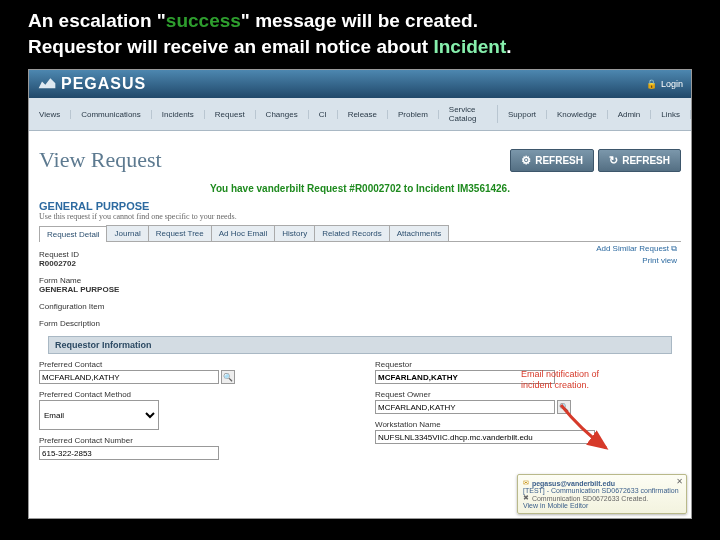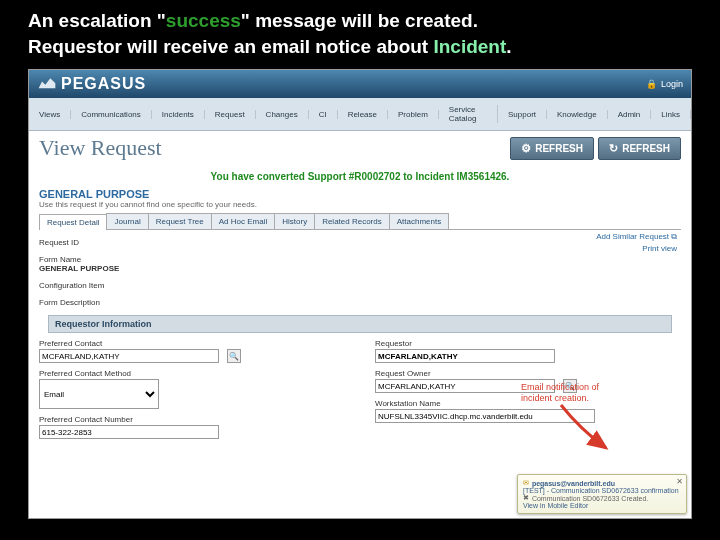--- a/index.html
+++ b/index.html
@@ -8,48 +8,48 @@
   .slide-title .line { font-size: 19px; font-weight: bold; color: #fff; line-height: 1.35; }
   .slide-title .success { color: #2e9e2e; }
   .slide-title .incident { color: #86efac; }
   .app-window { margin: 6px 28px 0; background: #fff; height: 450px; position: relative; font-size: 9px; color: #333; overflow: hidden; border: 1px solid #999; }
   .topbar { background: linear-gradient(#4d87b0, #20486a); height: 28px; display: flex; align-items: center; padding: 0 8px; justify-content: space-between; color: #fff; }
   .brand { display: flex; align-items: center; gap: 4px; font-weight: bold; font-size: 16px; letter-spacing: 1px; }
   .brand svg { width: 20px; height: 16px; fill: #dfe9f1; }
   .login { font-size: 9px; display:flex; align-items:center; gap:3px;}
   .menubar { background: #d9e3eb; border-bottom: 1px solid #a9b8c4; display: flex; height: 33px; align-items:center; }
   .menubar .mi { padding: 0 10px; font-size: 8px; color: #2a3a48; border-right: 1px solid #b9c6d1; cursor: pointer; }
-  .page { padding: 0 10px 0; }
+  .page { padding: 12px 10px 0; }
   .page-head { display:flex; justify-content:space-between; align-items:center; padding:4px 0 8px; }
   .page-head h1 { font-size: 22px; color:#5d7a90; font-weight: normal; font-family: Georgia, serif;}
   .head-buttons { display:flex; gap:4px;}
   .hbtn { background: linear-gradient(#7b97ab,#546f83); color:#fff; font-size:10px; font-weight:bold; padding:4px 10px; border:1px solid #3d566b; border-radius:2px; display:flex; align-items:center; gap:4px; cursor:pointer;}
   .hbtn .ic { font-size:11px;}
   .success-msg { text-align:center; color:#1e8a1e; font-weight:bold; font-size:10px; padding:2px 0 6px;}
   .gp-title { font-size:11px; font-weight:bold; color:#2d6aa0; }
-  .gp-sub { font-size:8px; color:#666; margin-bottom:4px;}
+  .gp-sub { font-size:8px; color:#666; margin-bottom:4px;font-family:Liberation Serif, serif;}
   .tabs { display:flex; border-bottom:1px solid #aaa; }
   .tab { font-size:8px; padding:3px 7px; border:1px solid #aaa; border-bottom:none; background:#e7edf2; color:#2d5070; cursor:pointer; margin-right:-1px;}
   .tab.active { background:#fff; position:relative; top:1px;}
   .detail { padding:8px 0 0; position:relative;}
   .right-links { position:absolute; right:4px; top:2px; text-align:right; font-size:8px;}
   .right-links a { color:#2d6aa0; text-decoration:none; display:block; margin-bottom:2px; cursor:pointer;}
   .fld { margin-bottom:8px; }
   .fld .lbl { font-size:8px; color:#333; }
   .fld .val { font-size:8px; font-weight:bold; }
   .section-bar { background:#d3dce3; border:1px solid #a9b8c4; font-size:9px; font-weight:bold; color:#2c4a63; padding:3px 6px; margin:6px 9px;}
   .two-col { display:flex; gap:30px;}
   .col { flex:1;}
   .inp-row { margin-bottom:6px;}
   .inp-row .lbl { font-size:8px; color:#333; display:block; margin-bottom:1px;}
-  .inp-wrap { display:flex; align-items:flex-end; gap:8px;}
+  .inp-wrap { display:flex; align-items:flex-end; gap:2px;}
   .inp { border:1px solid #999; height:14px; font-size:8px; padding:0 2px; background:#fff; flex:1; max-width:180px;}
   .lookup { width:14px; height:14px; border:1px solid #999; background:#eee; display:flex; align-items:center; justify-content:center; cursor:pointer; font-size:8px;}
   .sel { border:1px solid #999; height:30px; font-size:8px; background:#fff; width:120px;}
-  .annot { position:absolute; color:#d63a2a; font-size:9px; right:60px; top:312px; width:110px; line-height:1.2; z-index:5;}
+  .annot { position:absolute; color:#d63a2a; font-size:9px; right:60px; top:299px; width:110px; line-height:1.2; z-index:5;}
   .arrow { position:absolute; right:70px; top:330px; z-index:5;}
   .toast { position:absolute; right:4px; bottom:4px; width:170px; background:linear-gradient(#fdfdf4,#f3f3df); border:1px solid #b9b98a; border-radius:2px; padding:4px 5px; font-size:7px; z-index:6; box-shadow:0 1px 3px rgba(0,0,0,.3);}
   .toast .trow { display:flex; align-items:center; gap:3px; color:#3a5e8a;}
   .toast .tclose { position:absolute; right:3px; top:2px; font-size:8px; color:#666; cursor:pointer;}
   .toast .tmail { color:#c58a00;}
   .toast a { color:#3a5e8a; text-decoration:none;}
 </style>
 </head>
 <body>
 
@@ -99,21 +99,21 @@
             <span class="ic">⚙</span>
             <span>REFRESH</span>
           </div>
         <div class="hbtn">
             <span class="ic">↻</span>
             <span>REFRESH</span>
           </div>
       </div>
     </div>
 
-    <div class="success-msg">You have converted Support #R0002702 to Incident IM3561426.</div>
+    <div class="success-msg">You have vanderbilt Request #R0002702 to Incident IM3561426.</div>
 
     <div class="gp-title">GENERAL PURPOSE</div>
     <div class="gp-sub">Use this request if you cannot find one specific to your needs.</div>
 
     <div class="tabs">
       <div class="tab active">Request Detail</div>
       <div class="tab">Journal</div>
       <div class="tab">Request Tree</div>
       <div class="tab">Ad Hoc Email</div>
       <div class="tab">History</div>
@@ -122,20 +122,21 @@
     </div>
 
     <div class="detail">
       <div class="right-links">
         <a><span>Add Similar Request</span> <span>⧉</span></a>
         <a>Print view</a>
       </div>
 
       <div class="fld">
         <div class="lbl">Request ID</div>
+        <div class="val">R0002702</div>
       </div>
       <div class="fld">
         <div class="lbl">Form Name</div>
         <div class="val">GENERAL PURPOSE</div>
       </div>
       <div class="fld">
         <div class="lbl">Configuration Item</div>
       </div>
       <div class="fld">
         <div class="lbl">Form Description</div>

